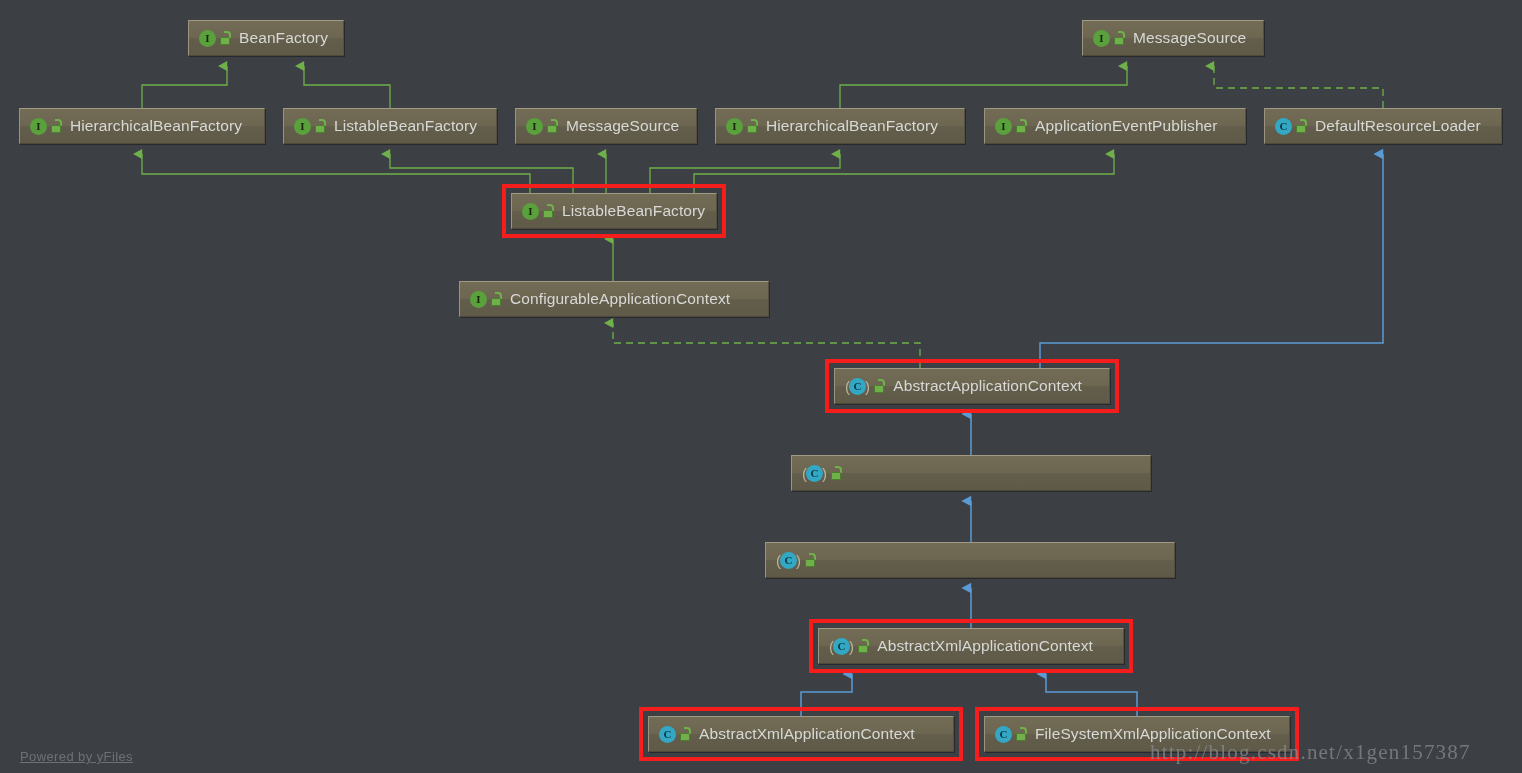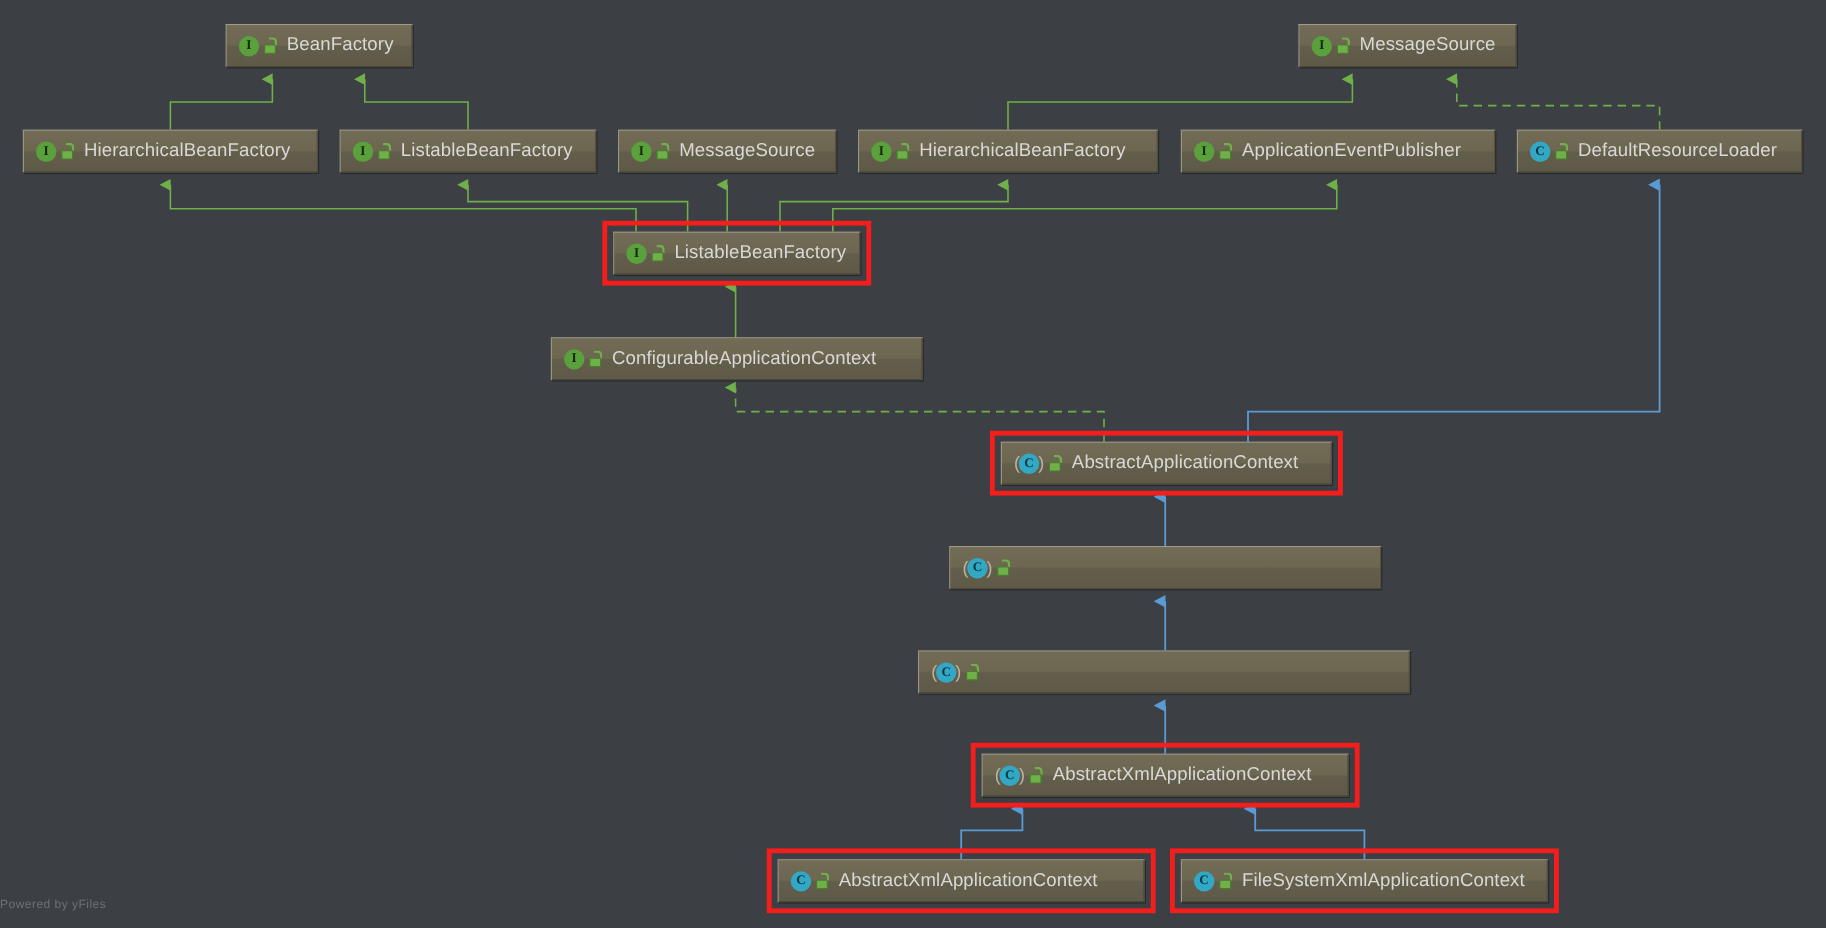--- a/index.html
+++ b/index.html
@@ -64,23 +64,24 @@
     position:absolute;left:1px;bottom:0;width:10px;height:8px;
     background:#6fb04a;border:1px solid #4b7d2f;box-sizing:border-box;border-radius:1px;
   }
   .vis .shack{
     position:absolute;left:5px;top:0;width:7px;height:7px;
     border:2px solid #6fb04a;border-bottom:none;border-left:none;
     box-sizing:border-box;border-top-right-radius:4px;
   }
 
   .credit{
-    position:absolute;left:0;top:749px;
-    color:#6d7176;font-size:10px;letter-spacing:.4px;
+    position:absolute;left:20px;top:749px;
+    color:#6d7176;font-size:13px;letter-spacing:.4px;
     font-family:"Liberation Sans",sans-serif;
+    text-decoration:underline;
   }
   .watermark{
     position:absolute;left:1150px;top:740px;
     color:#8a8d90;font-size:21px;
     font-family:"Liberation Serif",serif;letter-spacing:1.2px;
     opacity:.72;white-space:nowrap;
   }
 </style>
 </head>
 <body>
@@ -285,13 +286,14 @@
         <span class="ico ico-c">C</span>
         <span class="vis">
           <span class="shack"></span>
           <span class="body"></span>
         </span>
         <span class="label">FileSystemXmlApplicationContext</span>
       </div>
     </div>
 
   <div class="credit">Powered by yFiles</div>
+  <div class="watermark">http://blog.csdn.net/x1gen157387</div>
 </div>
 
 </body></html>

